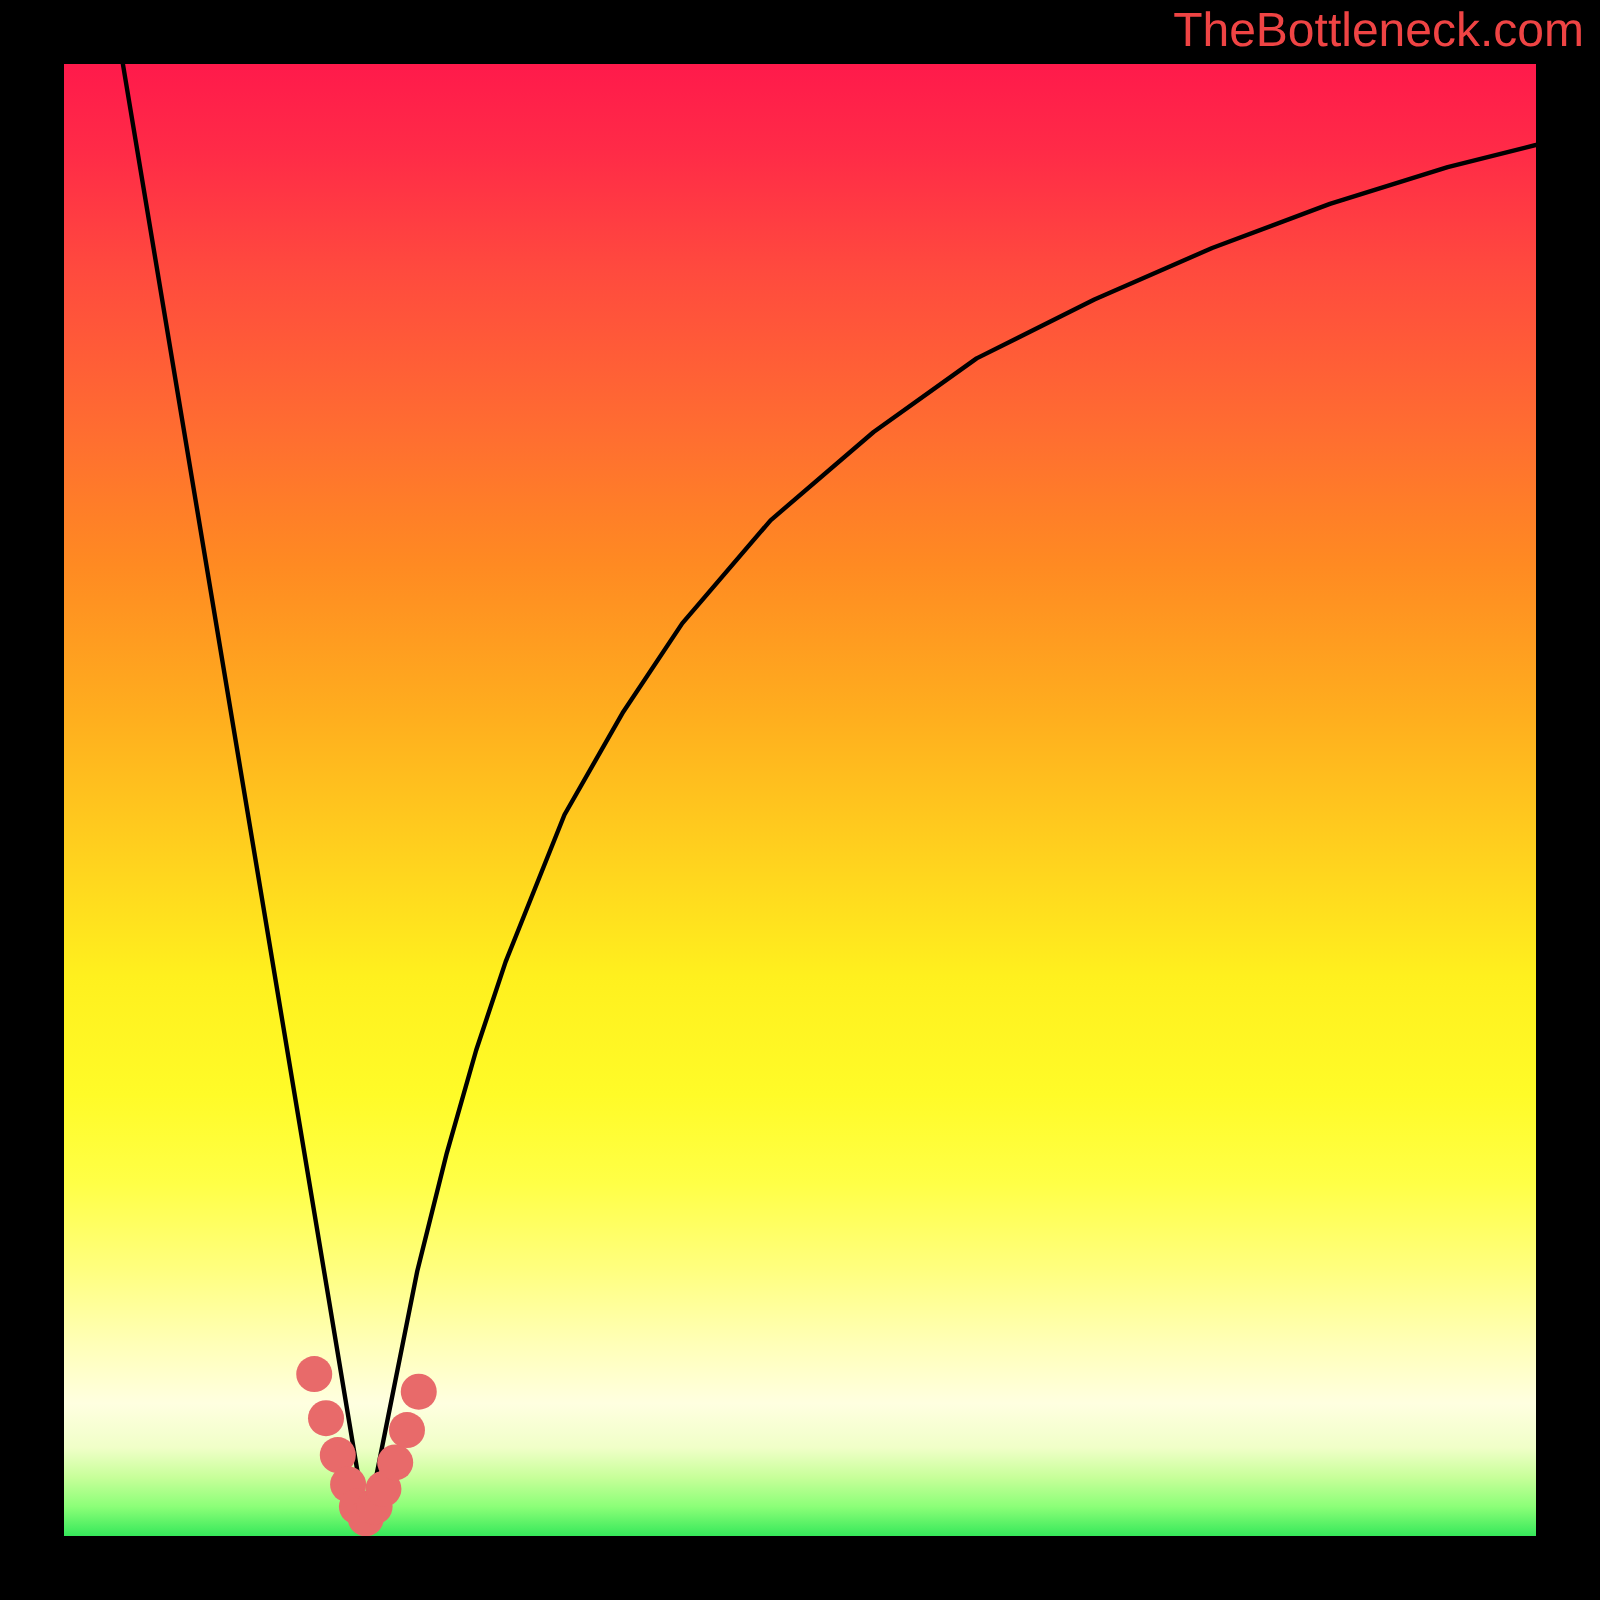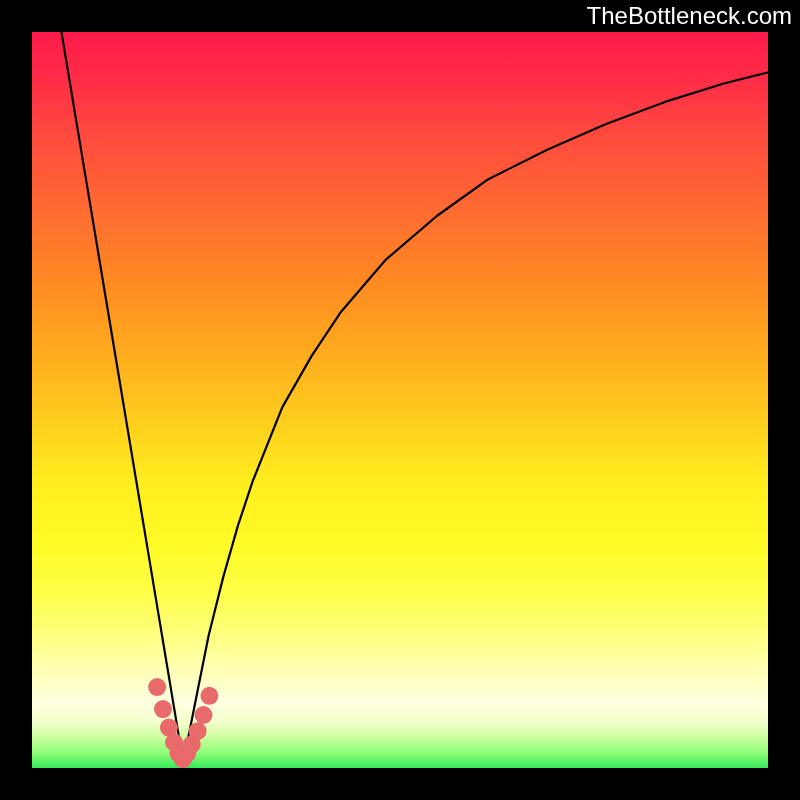--- a/index.html
+++ b/index.html
@@ -47,21 +47,21 @@
       #f0ffc8 94%,
       #c8ff9a 96%,
       #8cff78 98%,
       #36e85a 100%
     );
   }
   .watermark {
     position: absolute;
     top: 2px;
     right: 8px;
-    color: #ffffff;
+    color: #ef4444;
     font-size: 24px;
     font-weight: 400;
     letter-spacing: 0px;
     user-select: none;
   }
   svg.curve {
     position: absolute;
     inset: 0;
   }
 </style>

